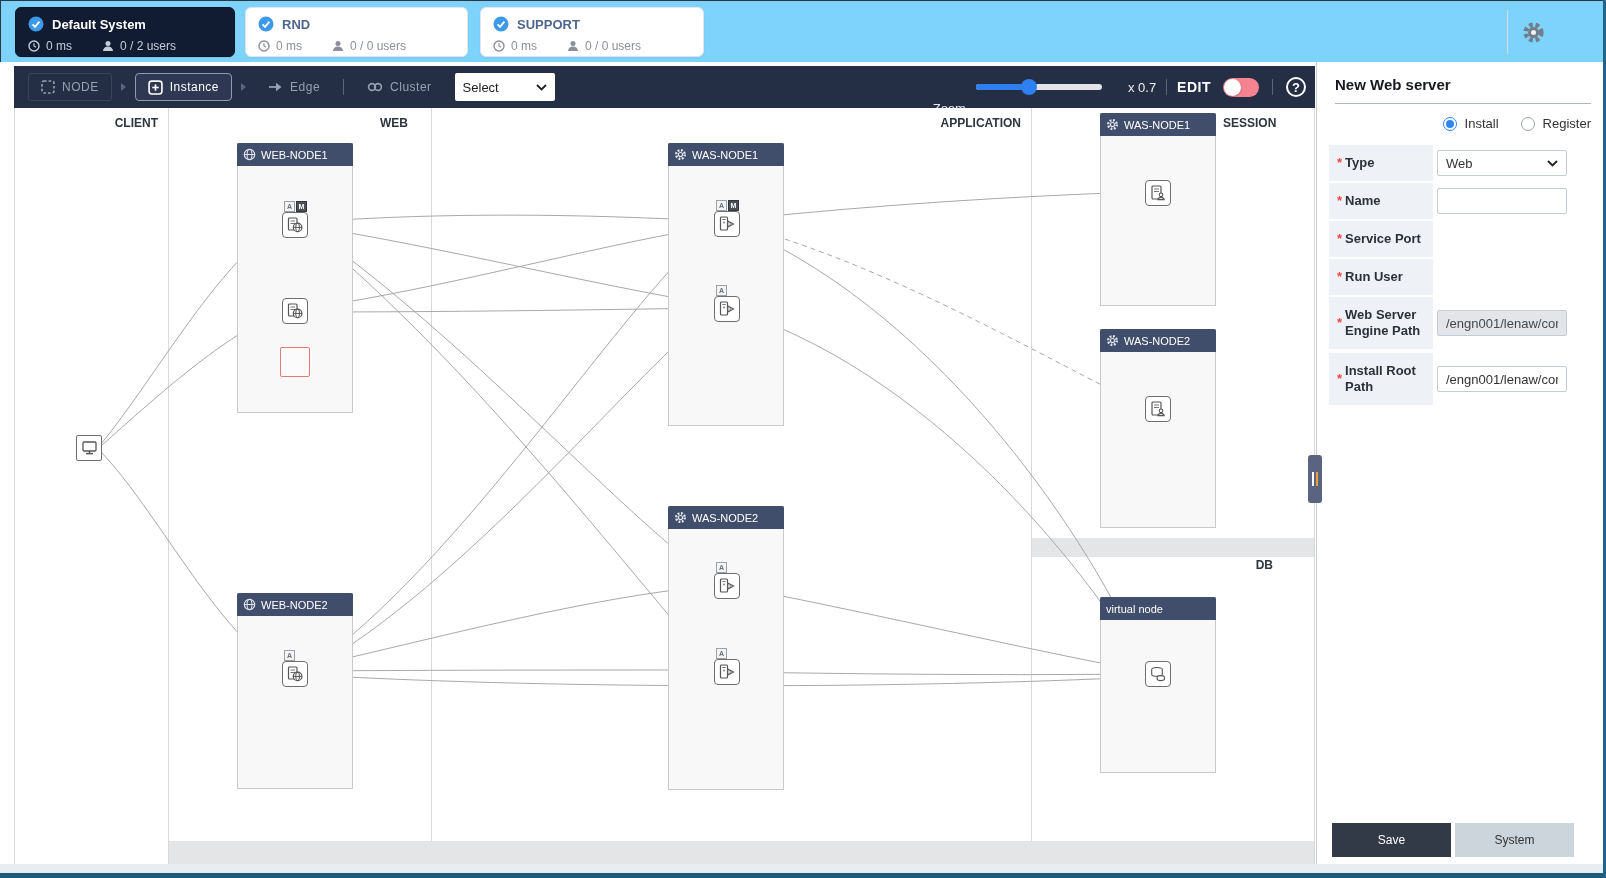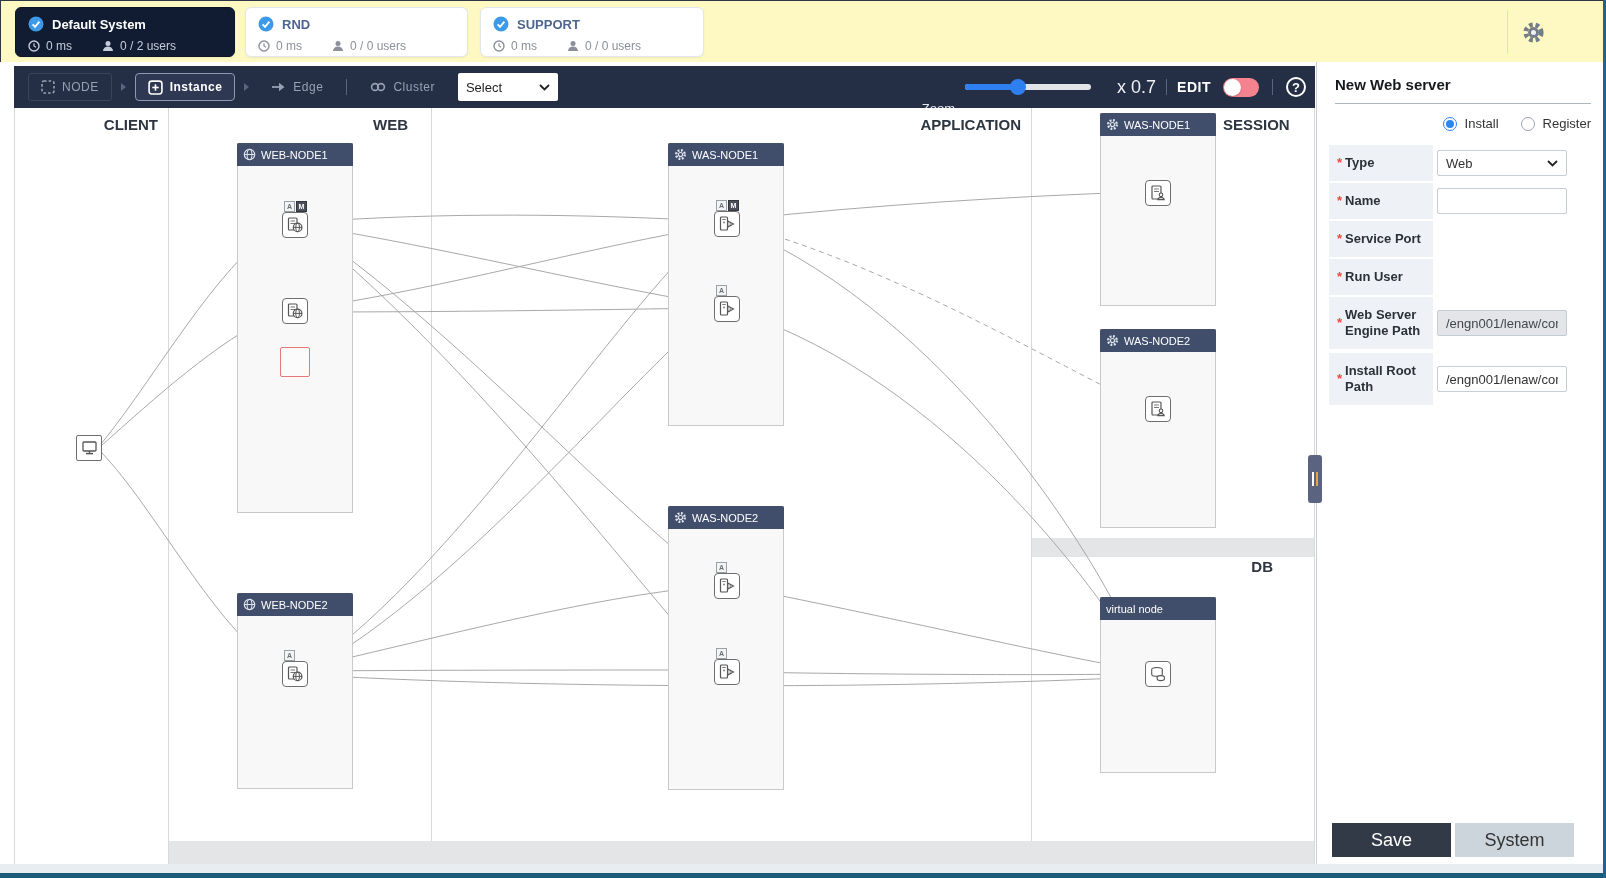--- a/index.html
+++ b/index.html
@@ -1,52 +1,52 @@
 <!DOCTYPE html>
 <html><head>
 <meta charset="utf-8">
 <style>
   * { margin:0; padding:0; box-sizing:border-box; }
   html,body { width:1606px; height:878px; }
   body { font-family:"Liberation Sans", sans-serif; background:#fff; position:relative; overflow:hidden; }
   .abs { position:absolute; }
 
   
-  #topbar { left:0; top:0; width:1606px; height:62px; background:#fef9c3; border-top:1px solid #2f3644; border-left:1px solid #2f3644; }
+  #topbar { left:0; top:0; width:1606px; height:62px; background:#7dd3fc; border-top:1px solid #2f3644; border-left:1px solid #2f3644; }
   .syscard { top:6px; height:50px; border-radius:6px; background:#fff; border:1px solid #e2e5ea; box-shadow:0 1px 2px rgba(0,0,0,.06); cursor:pointer; }
   .syscard.active { background:#111c33; border-color:#0c1526; }
   .sys-title { position:absolute; left:12px; top:8px; display:flex; align-items:center; gap:8px; font-size:13px; font-weight:bold; color:#50658e; }
   .syscard.active .sys-title { color:#fff; }
   .sys-stats { position:absolute; left:12px; top:31px; display:flex; align-items:center; gap:6px; font-size:12px; color:#8a8f99; }
   .syscard.active .sys-stats { color:#c6ccd8; }
   .sys-stats .gap { width:18px; }
   .topbar-divider { left:1506px; top:9px; width:1px; height:44px; background:#d8dbe0; }
 
   
   #toolbar { left:14px; top:66px; width:1301px; height:42px; background:#242e44; display:flex; align-items:center; }
   .tb-btn { height:28px; display:flex; align-items:center; gap:7px; padding:0 12px; border:1px solid #3a445e; border-radius:3px; color:#98a0b3; font-size:12px; letter-spacing:.5px; cursor:pointer; background:transparent; }
-  .tb-btn.active { background:#2e3852; border:1px solid #8f99b0; border-radius:4px; color:#fff; font-weight:bold; }
+  .tb-btn.active { background:#2e3852; border:1px solid #8f99b0; border-radius:4px; color:#fff; font-weight:normal; }
   .tb-sep { width:0; height:0; border-left:5px solid #5a6480; border-top:4px solid transparent; border-bottom:4px solid transparent; margin:0 9px; }
   .tb-pipe { width:1px; height:16px; background:#5a6480; margin:0 10px; }
   .tb-select { width:100px; height:28px; background:#fff; border-radius:2px; display:flex; align-items:center; justify-content:space-between; padding:0 8px; font-size:13px; color:#1d1d1d; cursor:pointer; }
   .zoom-wrap { margin-left:auto; display:flex; align-items:center; }
   .zoom-label { color:#e4e8f0; font-size:13px; margin-right:10px;margin-top:43px; }
   .slider { position:relative; width:126px; height:6px; border-radius:3px; background:#e2e4e8; cursor:pointer; }
   .slider-fill { position:absolute; left:0; top:0; height:6px; border-radius:3px; background:#2e7ff0; }
   .slider-thumb { position:absolute; top:-5px; width:16px; height:16px; border-radius:50%; background:#2e7ff0; }
-  .zoom-val { color:#eef1f6; font-size:18px; margin-left:26px; }
+  .zoom-val { color:#eef1f6; font-size:13px; margin-left:26px; }
   .edit-label { color:#fff; font-size:14px; font-weight:bold; letter-spacing:.5px; }
   .toggle { position:relative; width:36px; height:19px; border-radius:10px; background:#f5838f; margin-left:12px; cursor:pointer; }
   .toggle-knob { position:absolute; left:1px; top:1px; width:17px; height:17px; border-radius:50%; background:#fff; box-shadow:0 1px 2px rgba(0,0,0,.25); }
   .help { width:20px; height:20px; border-radius:50%; border:2px solid #fff; color:#fff; font-size:13px; font-weight:bold; display:flex; align-items:center; justify-content:center; cursor:pointer; }
 
   
   #canvas { left:14px; top:108px; width:1301px; height:756px; background:#fff; border-left:1px solid #d9d9d9; border-right:1px solid #d9d9d9; overflow:hidden; }
   .zone-line { position:absolute; top:0; width:1px; height:756px; background:#d9d9d9; }
-  .zone-label { position:absolute; font-size:15px; font-weight:bold; color:#2c3540; }
+  .zone-label { position:absolute; font-size:12px; font-weight:bold; color:#2c3540; }
   .strip { position:absolute; background:#e4e5e7; }
   #edge-layer { position:absolute; left:0; top:0; }
   .edge { fill:none; stroke:#a8a8a8; stroke-width:1; }
   .edge.dashed { stroke-dasharray:5,4; }
 
   .nodebox { position:absolute; width:116px; background:#f8f8f9; border:1px solid #c9c9c9; cursor:pointer; }
   .nodehead { position:absolute; left:-1px; top:-1px; right:-1px; height:23px; background:#414e6b; border-radius:2px 2px 0 0; display:flex; align-items:center; gap:5px; padding:0 6px; color:#fff; font-size:11px; white-space:nowrap; }
   .inst { position:absolute; width:26px; height:26px; background:#fff; border:1.5px solid #6e6e6e; border-radius:4px; display:flex; align-items:center; justify-content:center; cursor:pointer; }
   .badges { position:absolute; top:-12px; left:1px; display:flex; gap:1px; }
   .badge { width:11px; height:11px; font-size:7px; font-weight:bold; display:flex; align-items:center; justify-content:center; }
@@ -68,21 +68,21 @@
   .radio.selected::after { content:""; position:absolute; left:2px; top:2px; width:8px; height:8px; border-radius:50%; background:#2e86f0; }
   .form-row { position:absolute; left:12px; width:262px; display:flex; }
   .f-label { width:104px; background:#eef1f5; padding:6px 6px 6px 8px; font-size:13px; font-weight:bold; color:#2c3138; display:flex; align-items:center; gap:3px; line-height:1.25; }
   .req { color:#e8483f; font-weight:bold; }
   .f-field { flex:1; display:flex; align-items:center; justify-content:flex-start; padding-left:4px; }
   .f-input { width:130px; height:26px; border:1px solid #c4ccd4; border-radius:2px; font-size:13px; padding:0 8px; color:#333; font-family:"Liberation Sans",sans-serif; background:#fff; }
   .f-input::placeholder { color:#979ea6; }
   .f-input.disabled { background:#e3e5e8; color:#44484e; }
   .f-select { width:130px; height:26px; border:1px solid #c4ccd4; border-radius:2px; font-size:13px; padding:0 8px; color:#333; background:#fff; display:flex; align-items:center; justify-content:space-between; cursor:pointer; }
   .btn-row { position:absolute; left:15px; top:761px; display:flex; gap:4px; }
-  .btn { width:119px; height:34px; font-size:18px; display:flex; align-items:center; justify-content:center; cursor:pointer; }
+  .btn { width:119px; height:34px; font-size:12px; display:flex; align-items:center; justify-content:center; cursor:pointer; }
   .btn.save { background:#333a47; color:#fff; }
   .btn.cancel { background:#ccd5db; color:#333; }
 
   
   #bottom-strip { left:0; top:864px; width:1606px; height:9px; background:#e8edf1; }
   #bottom-border { left:0; top:873px; width:1606px; height:5px; background:#1d5b7d; }
   #right-border { right:0; top:0; width:3px; height:878px; background:#23638a; }
 </style>
 </head>
 <body>
@@ -270,21 +270,21 @@
     </svg>
 
   <div class="inst" style="left:61px;top:327px;border-radius:2px;">
     <svg width="17" height="16" viewBox="0 0 17 16">
         <rect x="2" y="2" width="13" height="9" rx="1" fill="none" stroke="#555" stroke-width="1.3"></rect>
         <line x1="8.5" y1="11" x2="8.5" y2="13" stroke="#555" stroke-width="1.3"></line>
         <line x1="5" y1="13.6" x2="12" y2="13.6" stroke="#555" stroke-width="1.5"></line>
       </svg>
   </div>
 
-  <div class="nodebox" style="left:222px;top:35px;height:370px;">
+  <div class="nodebox" style="left:222px;top:35px;height:270px;">
     <div class="nodehead">
       <svg width="13" height="13" viewBox="0 0 14 14">
           <circle cx="7" cy="7" r="5.6" fill="none" stroke="#dfe3ec" stroke-width="1.3"></circle>
           <line x1="1.4" y1="7" x2="12.6" y2="7" stroke="#dfe3ec" stroke-width="1.1"></line>
           <ellipse cx="7" cy="7" rx="2.6" ry="5.6" fill="none" stroke="#dfe3ec" stroke-width="1.1"></ellipse>
         </svg>
       <span>WEB-NODE1</span>
     </div>
     <div class="inst" style="left:44px;top:68px;">
       <div class="badges">

